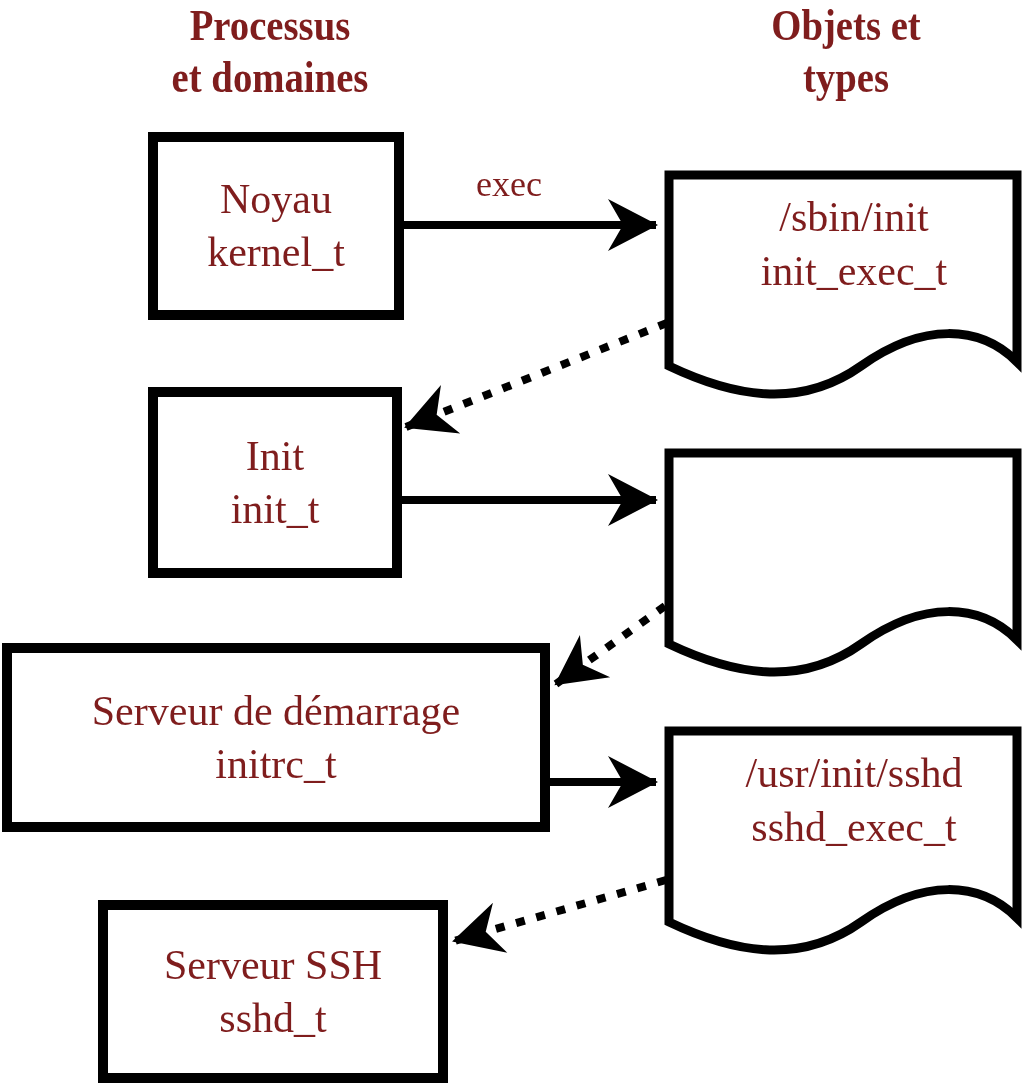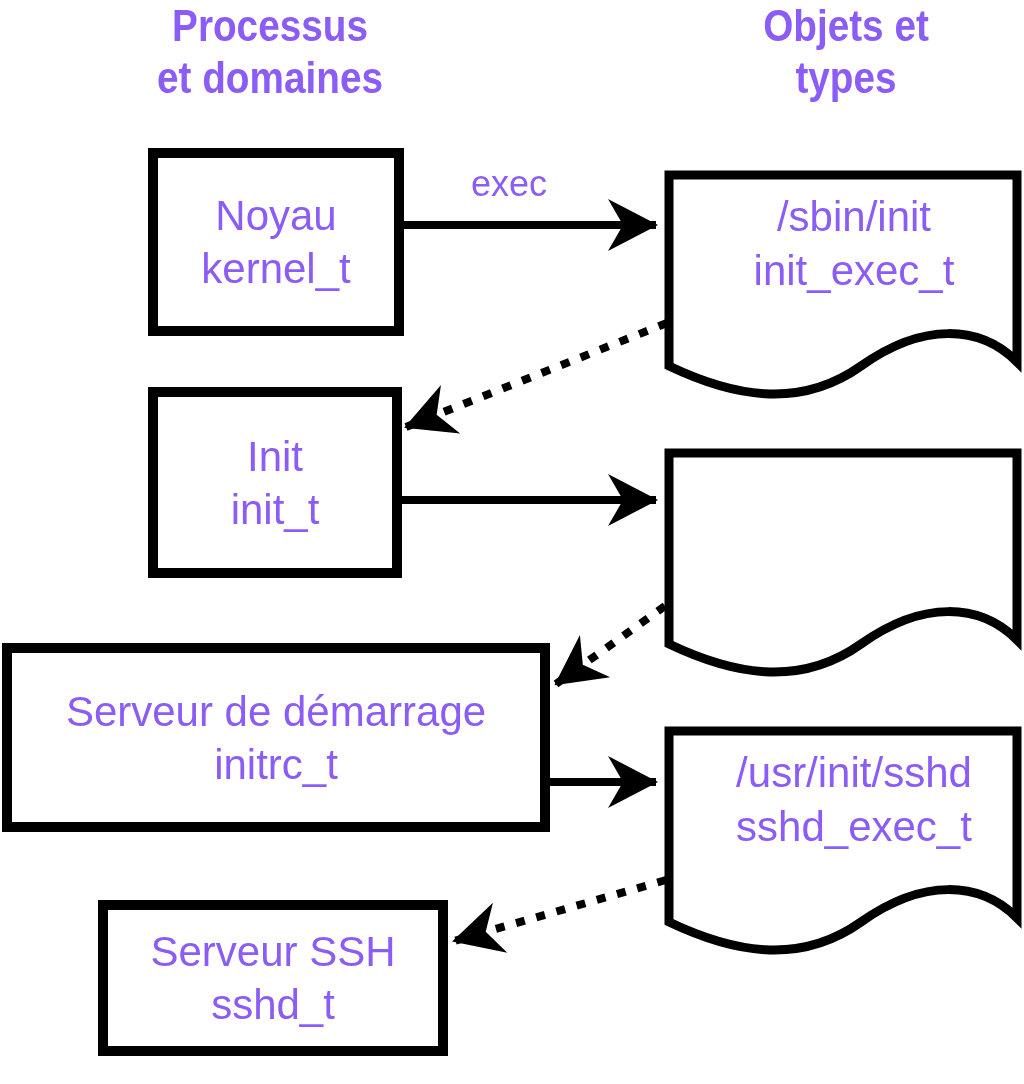--- a/index.html
+++ b/index.html
@@ -1,18 +1,18 @@
 <!DOCTYPE html>
 <html><head>
 <meta charset="utf-8">
 <style>
   html,body{margin:0;padding:0;background:#ffffff;}
   .stage{
     position:relative;width:1024px;height:1084px;background:#fff;
-    font-family:Liberation Sans, sans-serif;color:#8b5cf6;overflow:hidden;
+    font-family:Liberation Serif, serif;color:#7f1d1d;overflow:hidden;
   }
   .hdr{
     position:absolute;top:0;font-weight:bold;font-size:44px;line-height:52px;
     text-align:center;transform:scaleX(0.88);transform-origin:center top;white-space:nowrap;
   }
   .hdr-left{left:20px;width:500px;}
   .hdr-right{left:596px;width:500px;}
   .pbox{
     position:absolute;border:10px solid #000;box-sizing:border-box;background:#fff;
     display:flex;flex-direction:column;align-items:center;justify-content:center;
@@ -41,36 +41,36 @@
 
   <div class="hdr hdr-left">
     <div>Processus</div>
     <div>et domaines</div>
   </div>
   <div class="hdr hdr-right">
     <div>Objets et</div>
     <div>types</div>
   </div>
 
-  <div class="pbox" style="left:148px;top:148px;width:256px;height:188px;">
+  <div class="pbox" style="left:148px;top:132px;width:256px;height:188px;">
     <span>Noyau</span>
     <span>kernel_t</span>
   </div>
 
   <div class="pbox" style="left:148px;top:387px;width:254px;height:191px;">
     <span>Init</span>
     <span>init_t</span>
   </div>
 
   <div class="pbox" style="left:2px;top:643px;width:548px;height:189px;">
     <span>Serveur de démarrage</span>
     <span>initrc_t</span>
   </div>
 
-  <div class="pbox" style="left:98px;top:900px;width:350px;height:156px;">
+  <div class="pbox" style="left:98px;top:900px;width:350px;height:183px;">
     <span>Serveur SSH</span>
     <span>sshd_t</span>
   </div>
 
   <div class="doc" style="left:664px;top:170px;">
     <svg width="358" height="245" viewBox="0 0 358 245">
       <path class="docpath" d="M 5,5 L 353,5 L 353,192 C 316,155 259,152 197,196 C 135,240 68,226 5,196 Z"></path>
     </svg>
     <div class="doc-text">
       <span>/sbin/init</span>

